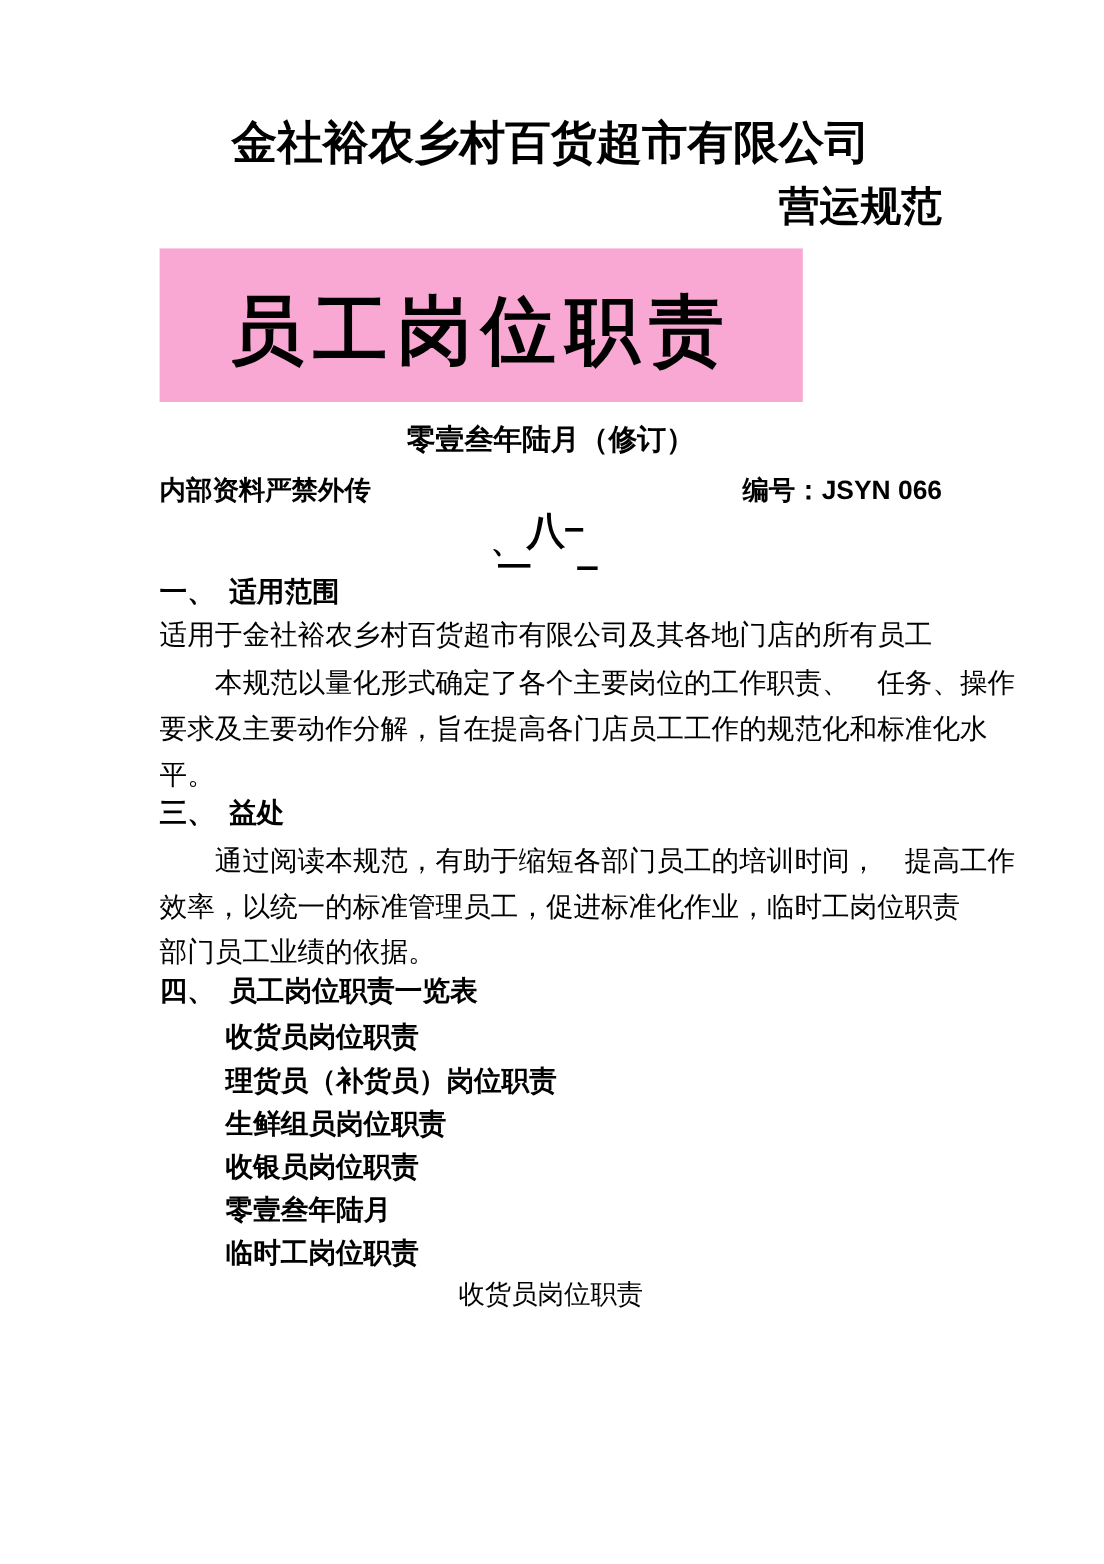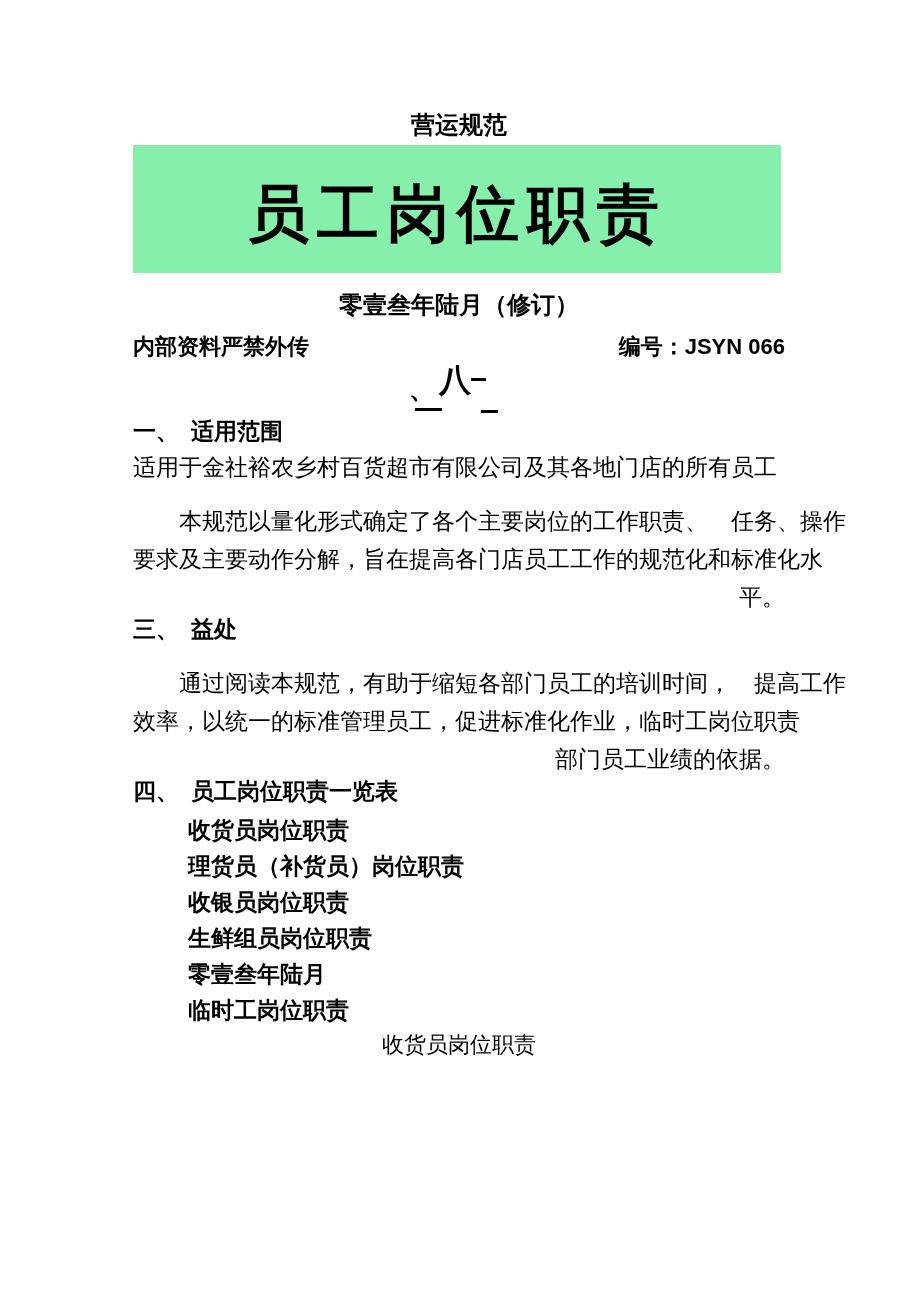--- a/index.html
+++ b/index.html
@@ -19,31 +19,32 @@
     overflow: hidden;
   }
   .title-line1 {
     font-size: 38px;
     font-weight: bold;
     text-align: center;
     line-height: 48px;
     white-space: nowrap;
   }
   .title-line2 {
-    font-size: 24px;
-    font-weight: bold;
-    text-align: center;
+    font-size: 34px;
+    font-weight: bold;
+    text-align: right;
     line-height: 41px;
     margin-top: 8px;
     white-space: nowrap;
   }
   .banner {
-    width: 648px;
+    margin-top: 14px;
+    width: 536px;
     height: 128px;
-    background: #86efac;
+    background: #f9a8d4;
     display: flex;
     align-items: center;
     justify-content: center;
   }
   .banner-text {
     font-size: 62px;
     font-weight: bold;
     letter-spacing: 8px;
     white-space: nowrap;
     padding-top: 10px;
@@ -106,21 +107,21 @@
     display: inline-block;
     width: 58px;
   }
   .single-line {
     margin-top: 10px;
     font-size: 23px;
     line-height: 26px;
     white-space: nowrap;
   }
   .mt20 { margin-top: 20px; }
-  .mt8  { margin-top: 22px; text-align: right; }
+  .mt8  { margin-top: 8px; }
   .para .para-line {
     font-size: 23px;
     line-height: 38px;
     white-space: nowrap;
   }
   .para .first { text-indent: 46px; }
   .list-block { margin-top: 8px; margin-left: 55px; }
   .list-block .list-item {
     font-size: 23px;
     font-weight: bold;
@@ -139,20 +140,21 @@
     font-size: 23px;
     line-height: 26px;
     white-space: nowrap;
   }
 </style>
 </head>
 <body>
 
 <div class="page">
 
+  <div class="title-line1">金社裕农乡村百货超市有限公司</div>
   <div class="title-line2">营运规范</div>
 
   <div class="banner">
     <span class="banner-text">员工岗位职责</span>
   </div>
 
   <div class="revision-line">零壹叁年陆月（修订）</div>
 
   <div class="info-row">
     <span>内部资料严禁外传</span>
@@ -186,21 +188,21 @@
     <div class="para-line">效率，以统一的标准管理员工，促进标准化作业，临时工岗位职责</div>
     <div class="para-line">部门员工业绩的依据。</div>
   </div>
 
   <div class="section-heading">
     <span class="sec-num">四、</span><span>员工岗位职责一览表</span>
   </div>
   <div class="list-block">
     <div class="list-item">收货员岗位职责</div>
     <div class="list-item">理货员（补货员）岗位职责</div>
+    <div class="list-item">生鲜组员岗位职责</div>
     <div class="list-item">收银员岗位职责</div>
-    <div class="list-item">生鲜组员岗位职责</div>
     <div class="list-item">零壹叁年陆月</div>
     <div class="list-item">临时工岗位职责</div>
   </div>
 
   <div class="footer-center">收货员岗位职责</div>
 
 </div>
 
 </body></html>

